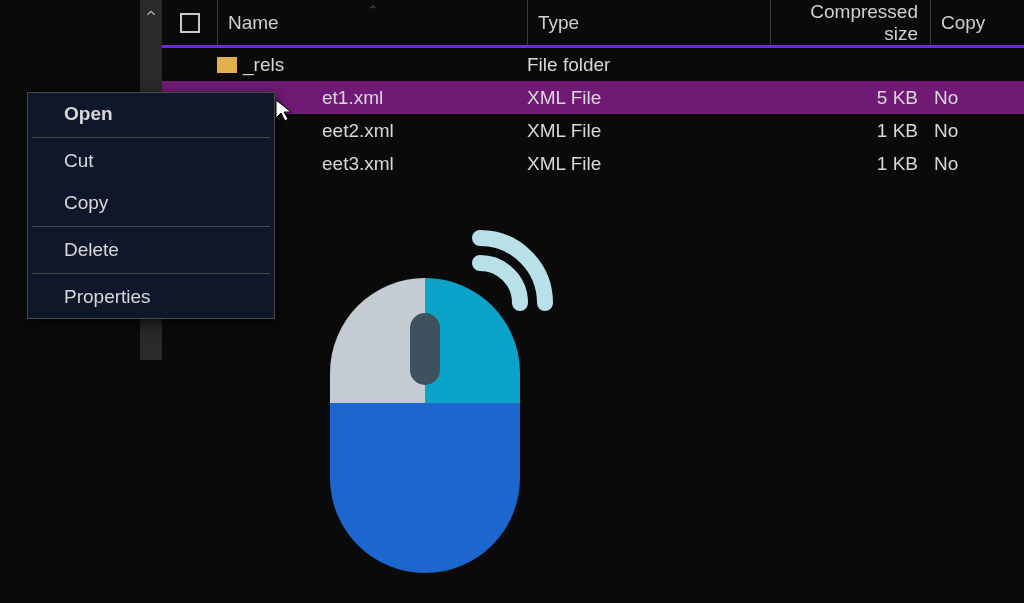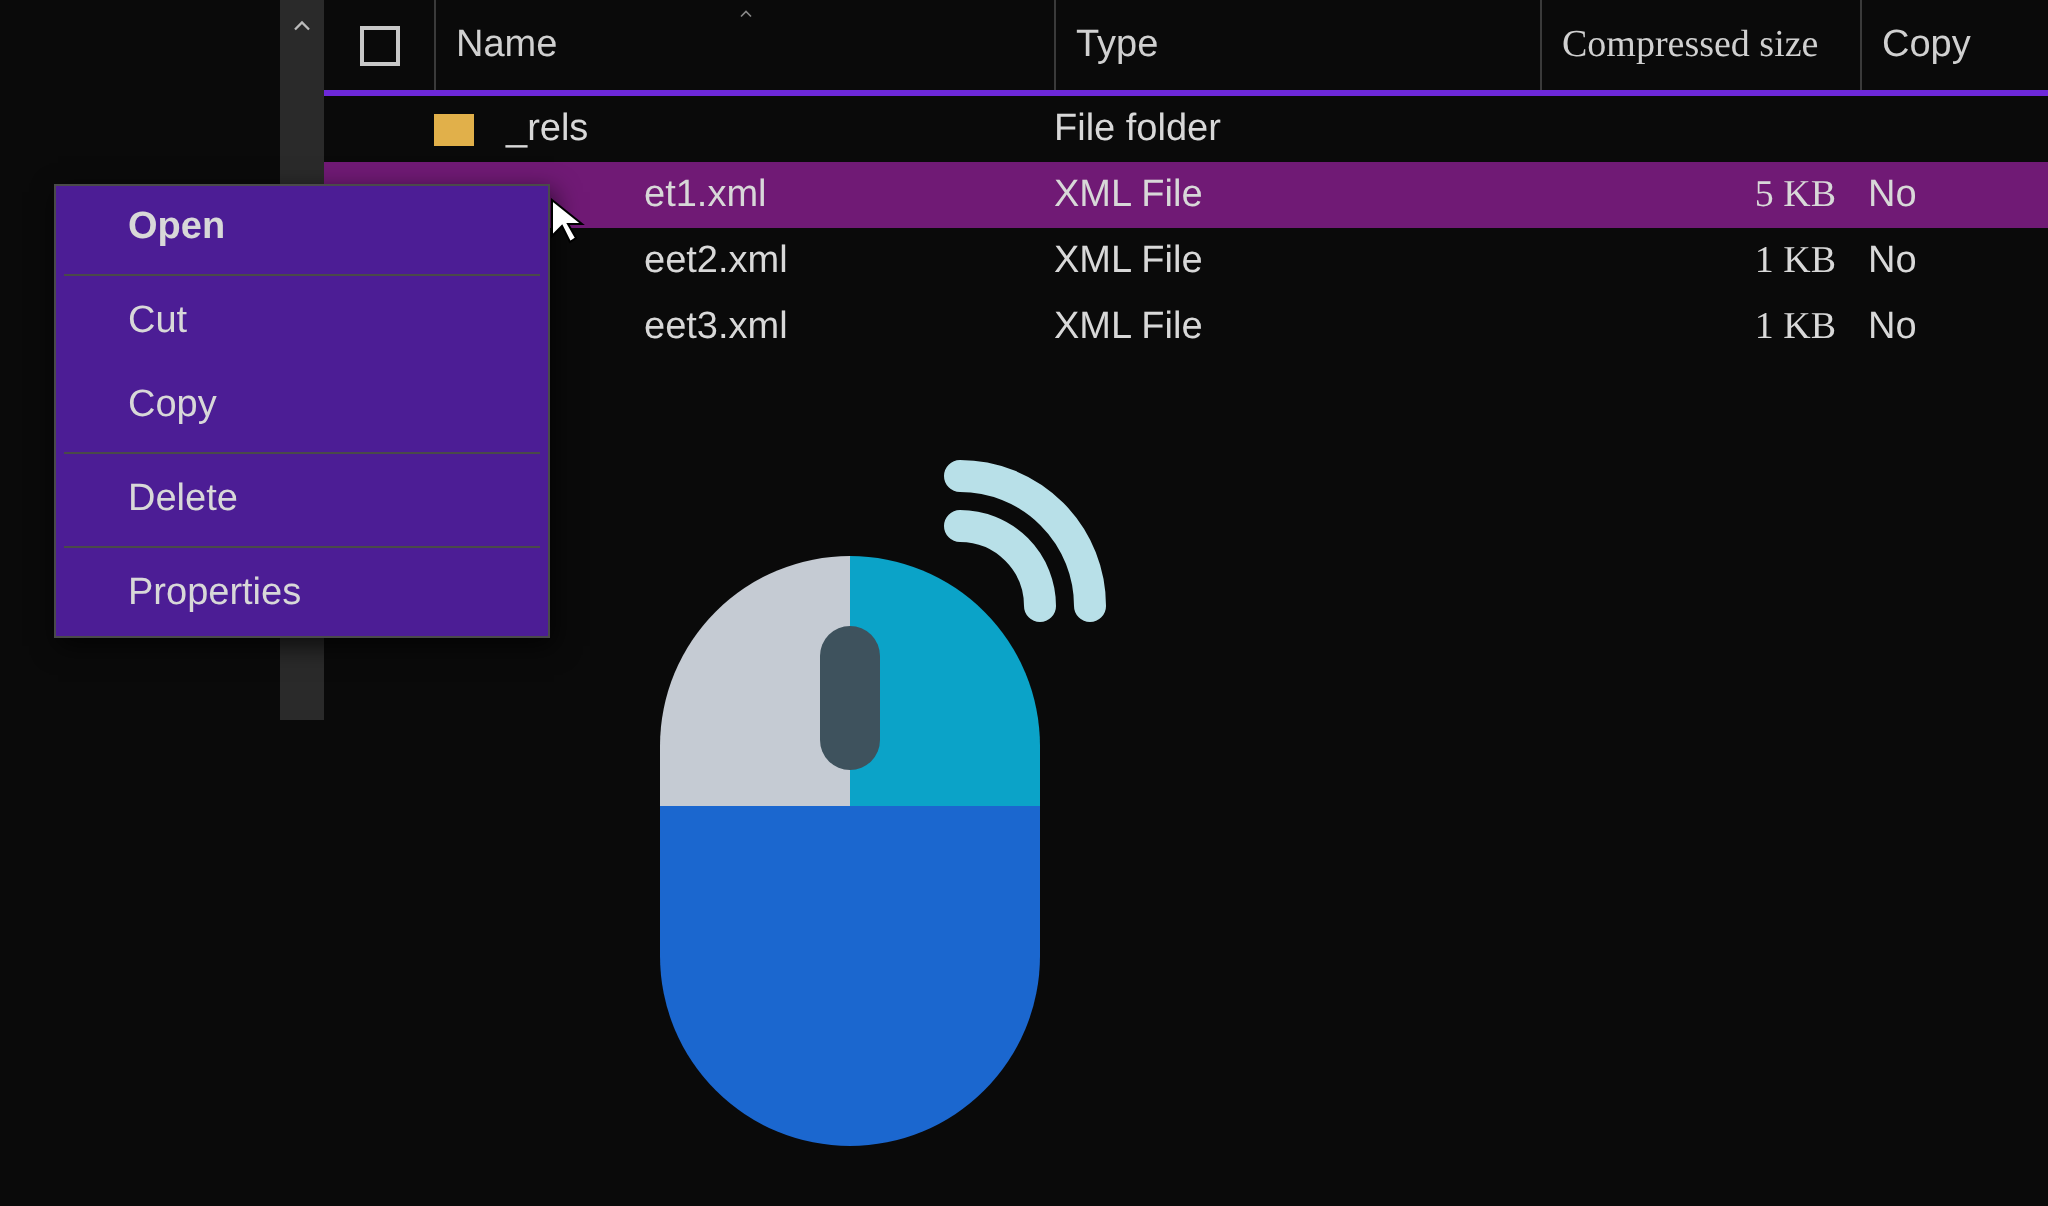--- a/index.html
+++ b/index.html
@@ -55,21 +55,21 @@
     }
     .header-row .col:first-of-type { border-left: none; }
     .col-checkbox {
       width: 55px;
       display: flex;
       justify-content: center;
       align-items: center;
     }
     .col-name { width: 310px; position: relative; }
     .col-type { width: 243px; }
-    .col-size { width: 160px; text-align: right; justify-content: flex-start; padding-right: 12px; font-family: Liberation Serif, serif; }
+    .col-size { width: 160px; text-align: right; justify-content: center; padding-right: 12px; }
     .col-pass { flex: 1; }
     .checkbox-square {
       width: 20px;
       height: 20px;
       border: 2px solid #c8c8c8;
     }
     .up-caret {
       position: absolute;
       top: 2px;
       left: 148px;
@@ -78,36 +78,36 @@
       display: flex;
       align-items: center;
       height: 33px;
       font-size: 19px;
       color: #d8d8d8;
     }
     .file-row.selected {
       background: #701a75;
     }
     .file-row .col-checkbox { width: 55px; display:flex; justify-content:center; }
-    .file-row .col-name { width: 310px; display:flex; align-items:center; gap: 16px; padding-left: 0;}
+    .file-row .col-name { width: 310px; display:flex; align-items:center; gap: 6px; padding-left: 0;}
     .file-row .col-type { width: 243px; }
     .file-row .col-size { width: 160px; text-align: right; padding-right: 12px; }
     .file-row .col-pass { flex: 1; padding-left: 4px;}
     .folder-icon {
       width: 20px;
       height: 16px;
       background: #e1b04a;
       display: inline-block;
     }
     .context-menu {
       position: absolute;
       left: 27px;
       top: 92px;
       width: 248px;
-      background: #4c1d95;
+      background: #0f172a;
       border: 1px solid #4a4a4a;
       box-shadow: 2px 4px 12px rgba(0,0,0,0.7);
       z-index: 20;
     }
     .context-item {
       padding: 10px 36px 10px 36px;
       font-size: 19px;
       color: #d8d8d8;
       cursor: default;
     }

